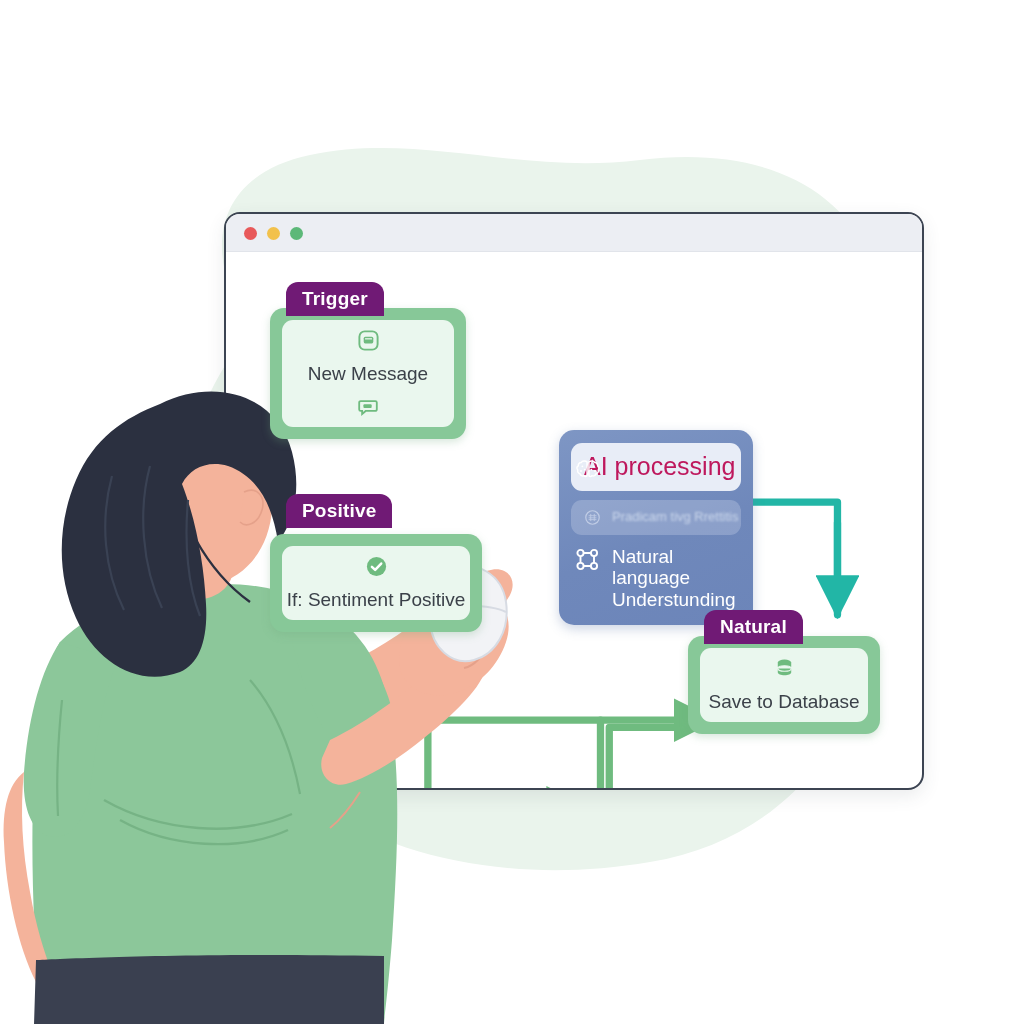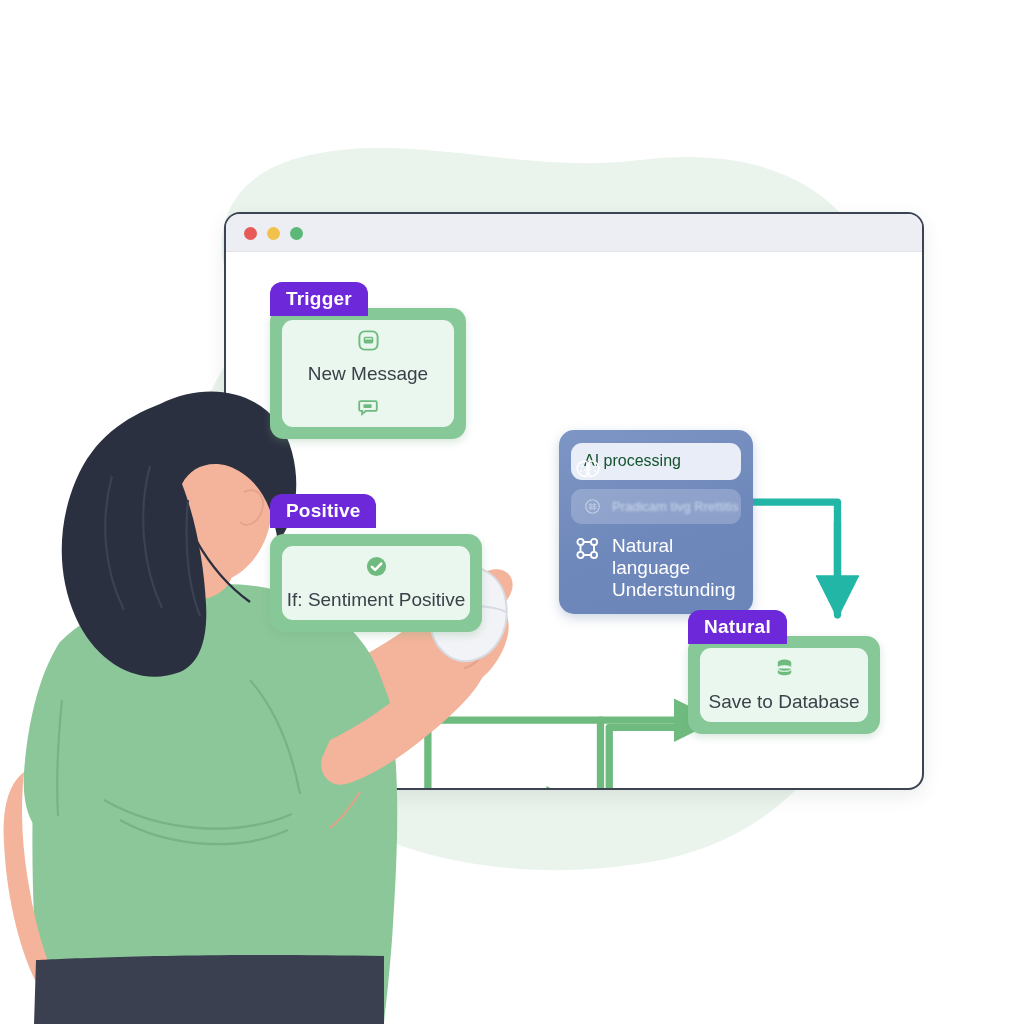--- a/index.html
+++ b/index.html
@@ -61,37 +61,37 @@
   .row{
     display:flex;align-items:center;gap:11px;
     border-radius:11px;
     padding:9px 13px;
     box-sizing:border-box;
     white-space:nowrap;
   }
   .row-label{font-size:19px;line-height:1.18;}
 
   
-  .green .node-tab{background:#6d28d9;}
+  .green .node-tab{background:#701a75;margin-left:16px;}
   .green .node-body{background:#87c898;box-shadow:0 3px 8px rgba(110,170,125,.28);}
   .green .node-nub{background:#7cc28d;}
   .green .row{background:#eaf7ee;flex-direction:column;}
   .green .row-label{color:#3b4149;}
 
   
   #node-ai{left:557px;top:428px;width:194px;}
   #node-ai .node-body{
     top:0;left:0;width:194px;
     background:linear-gradient(160deg,#7e96c4 0%,#6f88bb 55%,#6c85b9 100%);
     border-radius:15px;padding:13px 12px 14px 12px;
     box-shadow:0 4px 12px rgba(90,115,165,.3);
     display:flex;flex-direction:column;gap:9px;
   }
   #row-ai-title{background:#e8edf7;}
-  #row-ai-title .row-label{color:#14532d;font-size:16px;}
+  #row-ai-title .row-label{color:#be185d;font-size:25px;}
   #row-ai-sub{background:rgba(233,239,249,.24);}
   #row-ai-sub .row-label{
     color:#d6e1f2;font-size:13px;
     filter:blur(1.1px);
     opacity:.85;
   }
   #row-ai-nlu{background:transparent;padding:2px 2px 0 4px;align-items:flex-start;}
   #row-ai-nlu .row-label{color:#ffffff;font-size:19px;white-space:normal;line-height:1.15;}
 
   .ico{flex:0 0 auto;display:block;}

